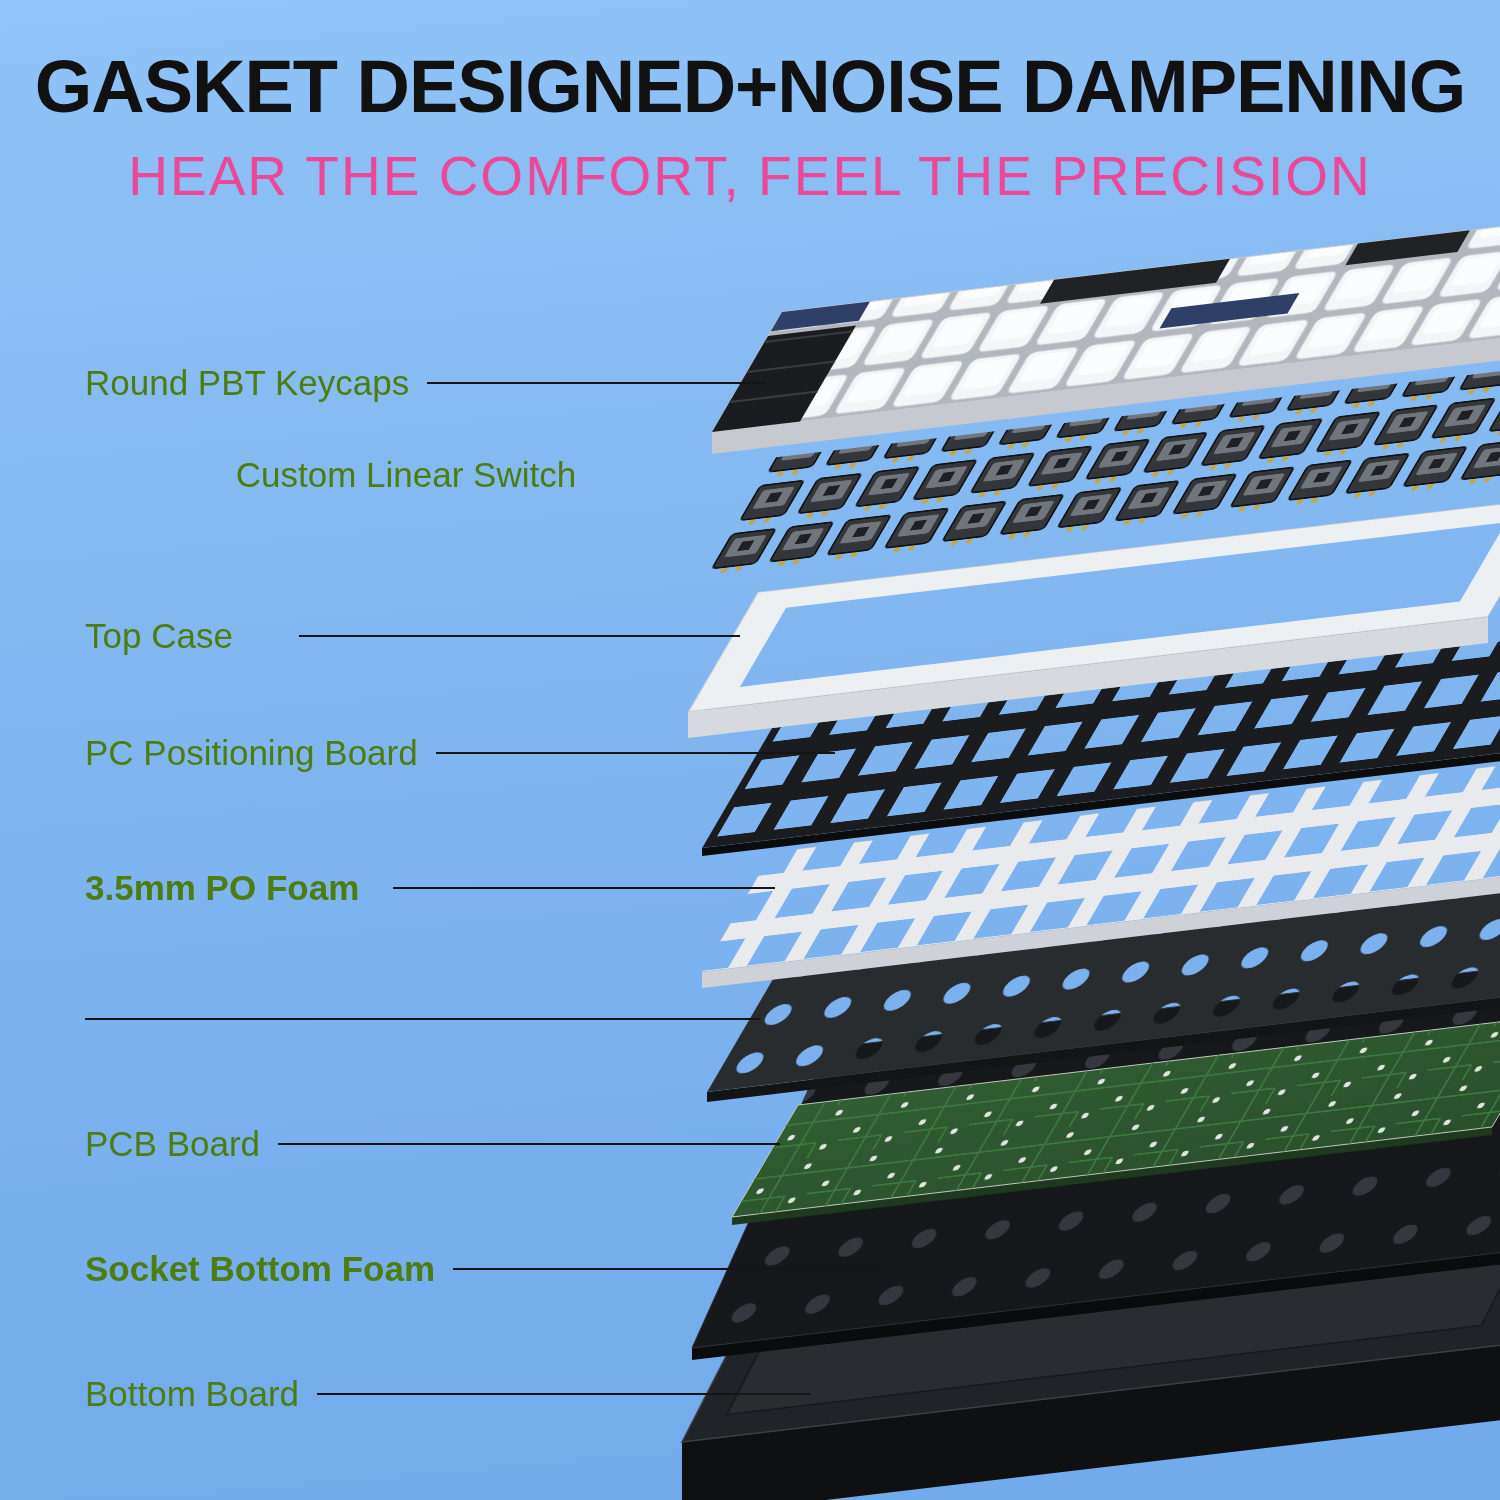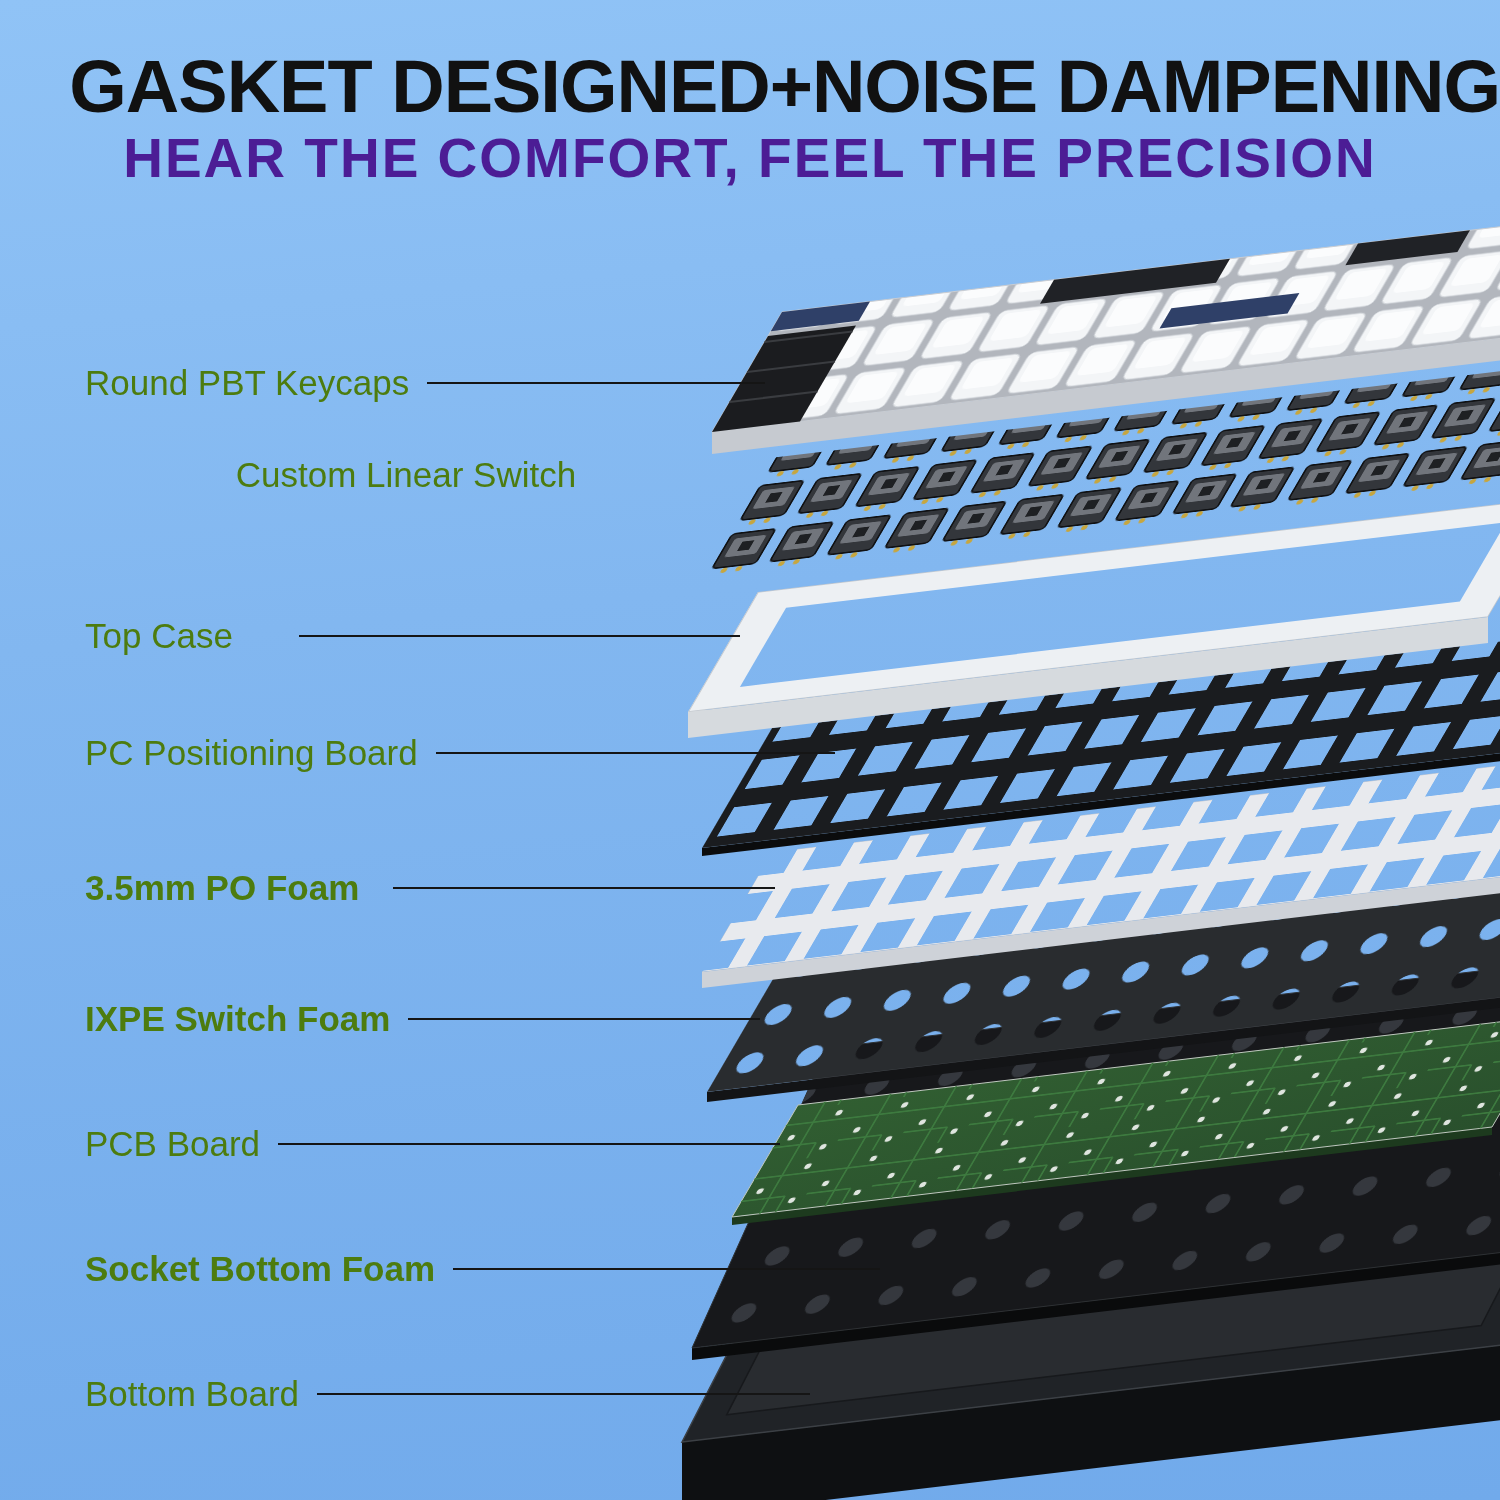--- a/index.html
+++ b/index.html
@@ -7,25 +7,25 @@
     width: 1500px; height: 1500px;
     position: relative;
     overflow: hidden;
     background: linear-gradient(175deg, #90c3f6 0%, #82b7f0 40%, #71aaeb 100%);
     font-family: "Liberation Sans", sans-serif;
     color: #131313;
   }
   .header { position: absolute; left: 0; top: 48px; width: 100%; text-align: center; }
   .title {
     font-size: 74px; font-weight: 700; letter-spacing: -1px;
-    color: #111; line-height: 1.05; margin: 0; text-align: right;
+    color: #111; line-height: 1.05; margin: 0;
   }
   .subtitle {
-    font-size: 55px; font-weight: 700; letter-spacing: 2px;
-    color: #4c1d95; 
+    font-size: 55px; font-weight: 400; letter-spacing: 2px;
+    color: #ec4899; margin-top: 18px;
   }
   .stage { position: absolute; inset: 0; }
   .label-row {
     position: absolute; left: 85px; height: 62px;
     display: flex; align-items: center;
   }
   .label-text {
     font-size: 35px; font-weight: 400; color: #4d7c0f;
     white-space: nowrap; padding-right: 18px;
   }
@@ -193,21 +193,20 @@
   <span class="label-text">PC Positioning Board</span>
   <div class="leader"></div>
 </div>
 
 <div class="label-row bold" style="top:857px; width:690px;gap:16px;">
   <span class="label-text">3.5mm PO Foam</span>
   <div class="leader"></div>
 </div>
 
 <div class="label-row bold" style="top:988px; width:675px;">
-  <span class="label-text">IXPE Switch Foam</span>
   <div class="leader"></div>
 </div>
 
 <div class="label-row" style="top:1113px; width:695px;">
   <span class="label-text">PCB Board</span>
   <div class="leader"></div>
 </div>
 
 <div class="label-row bold" style="top:1238px; width:795px;">
   <span class="label-text">Socket Bottom Foam</span>

